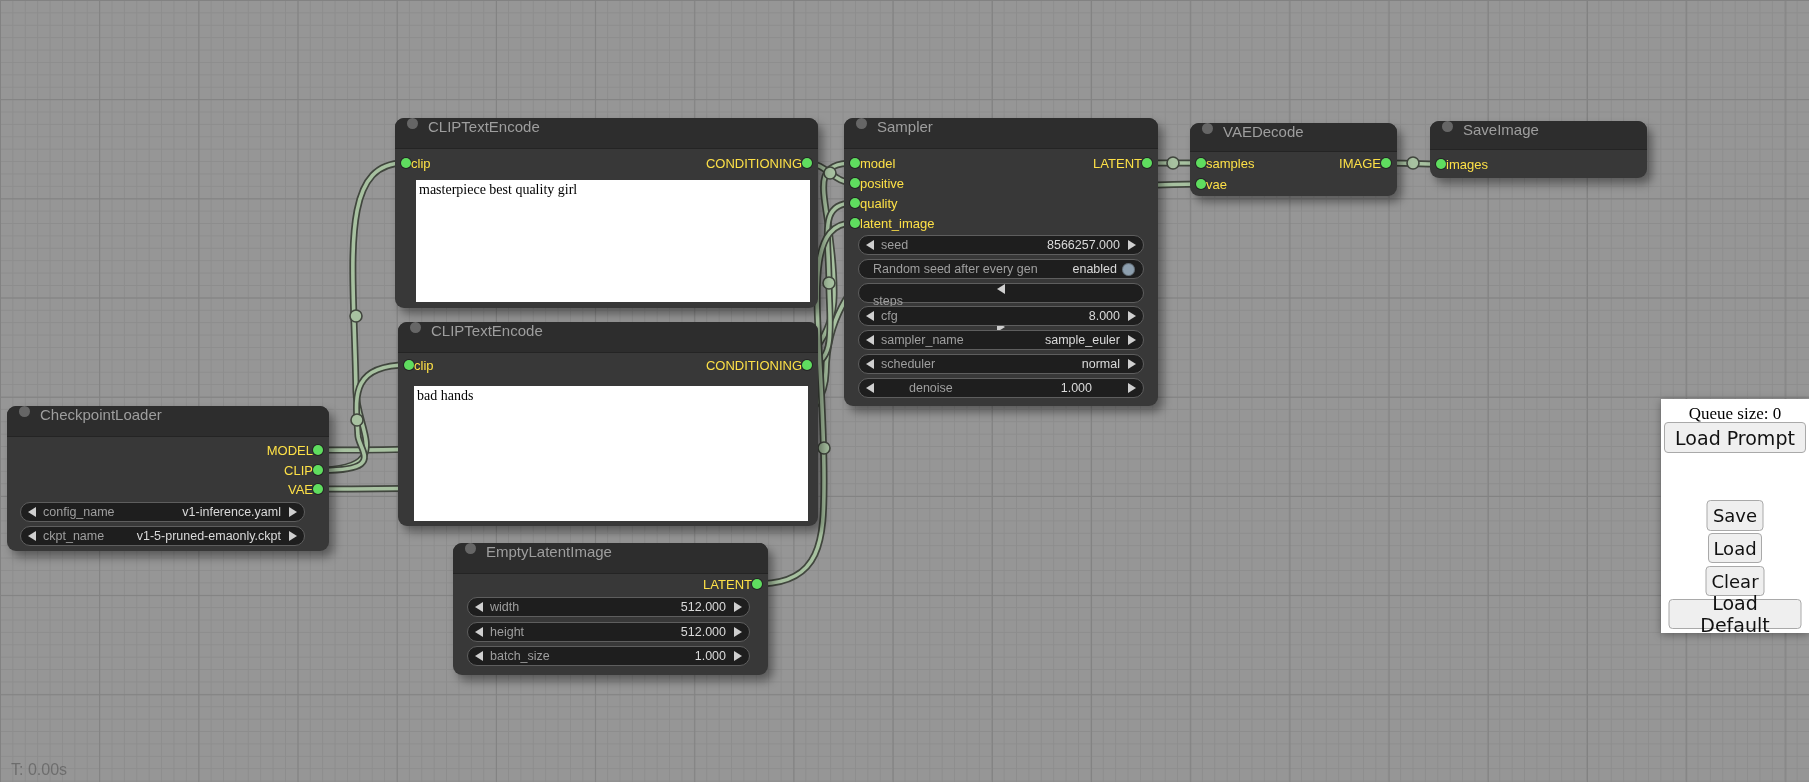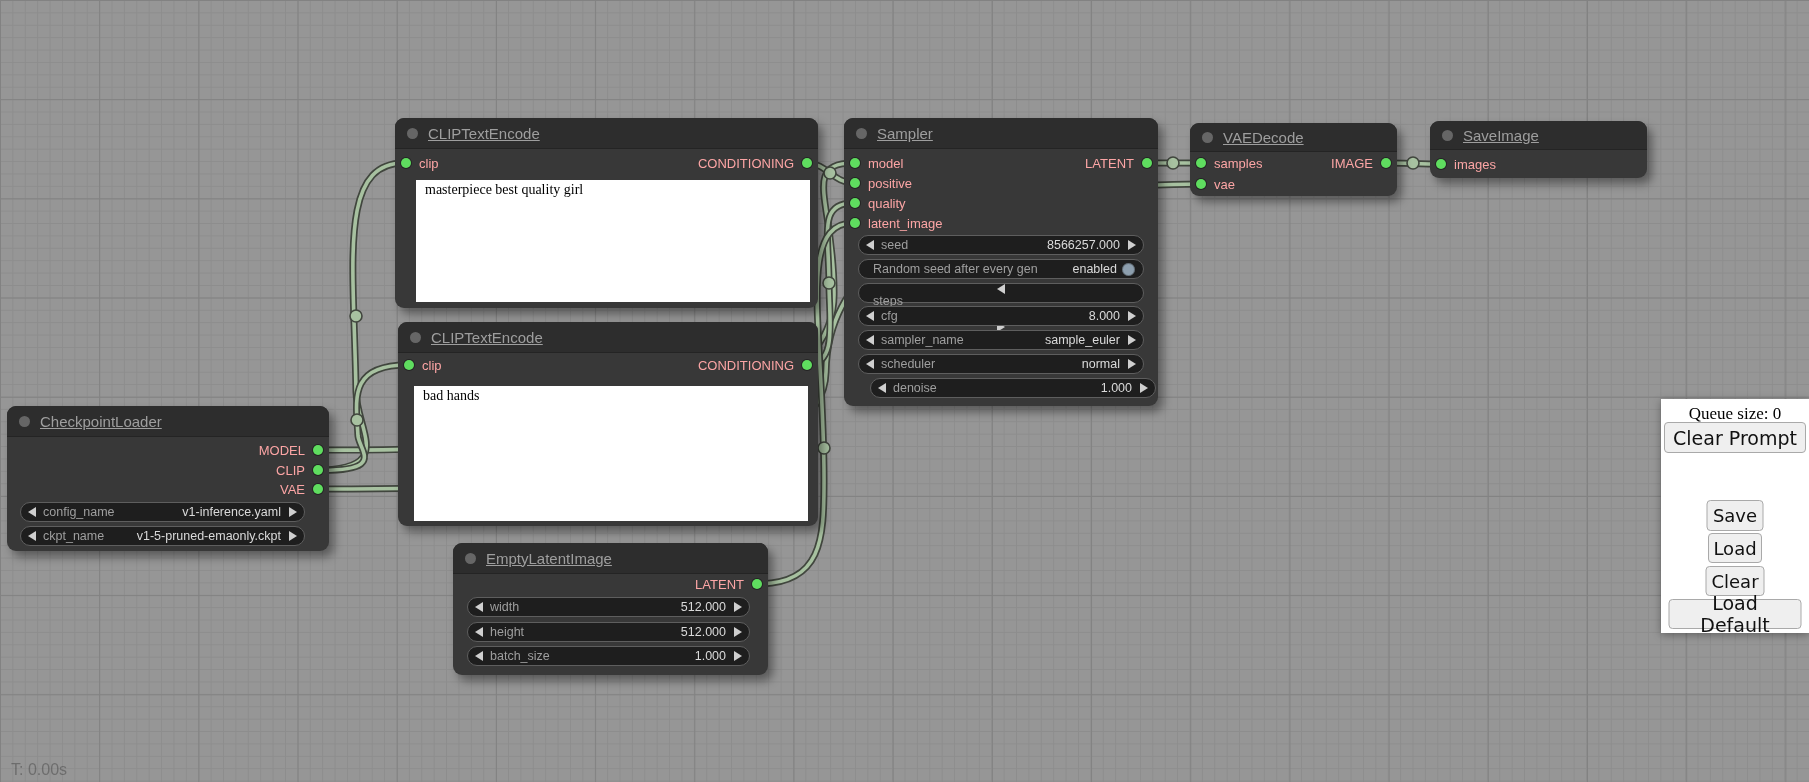--- a/index.html
+++ b/index.html
@@ -14,41 +14,41 @@
     font-family:"Liberation Sans", sans-serif;}
   #wires{position:absolute;left:0;top:0;z-index:1;}
   .wire-o{fill:none;stroke:#41463e;stroke-width:7;stroke-linecap:round;}
   .wire-i{fill:none;stroke:#a7c1a0;stroke-width:3.6;stroke-linecap:round;}
   .linkdot{fill:#a7c1a0;stroke:#41463e;stroke-width:1.6;}
 
   .node{position:absolute;z-index:2;background:#383838;border-radius:9px;
     box-shadow:5px 6px 10px rgba(0,0,0,.4);}
   .titlebar{position:absolute;left:0;right:0;top:0;height:30px;background:#2d2d2d;
     border-radius:9px 9px 0 0;border-bottom:1px solid #242424;
-    display:flex;align-items:center;color:#9e9e9e;font-size:15px;text-decoration:underline;}
+    display:flex;color:#9e9e9e;font-size:15px;}
   .titledot{width:11px;height:11px;border-radius:50%;background:#666;margin:0 10px 0 12px;flex:none;}
-  .slot{position:absolute;height:20px;display:flex;align-items:center;gap:8px;
-    color:#fca5a5;font-size:13px;white-space:nowrap;}
+  .slot{position:absolute;height:20px;display:flex;align-items:center;
+    color:#fde047;font-size:13px;white-space:nowrap;}
   .slot.in{left:6px;}
   .slot.out{right:6px;flex-direction:row-reverse;}
   .sdot{width:10px;height:10px;border-radius:50%;background:#5fdd5f;
     box-shadow:0 0 0 1px rgba(20,20,20,.55);flex:none;}
   .widget{position:absolute;height:20px;background:#1e1e1e;border:1px solid #5e5e5e;
     border-radius:11px;display:flex;align-items:center;padding:0 7px;box-sizing:border-box;
     font-size:12.5px;color:#9f9f9f;white-space:nowrap;}
   .arrL{width:0;height:0;border-top:5px solid transparent;border-bottom:5px solid transparent;
     border-right:8px solid #cfcfcf;flex:none;}
   .arrR{width:0;height:0;border-top:5px solid transparent;border-bottom:5px solid transparent;
     border-left:8px solid #cfcfcf;flex:none;}
   .wlabel{margin-left:7px;margin-right:auto;}
   .wvalue{margin-right:8px;margin-left:auto;color:#dadada;}
   .toggle-circ{width:13px;height:13px;border-radius:50%;background:#8d9fae;
     box-shadow:inset 0 0 0 1px rgba(30,30,30,.35);margin-right:1px;flex:none;}
   .ntext{position:absolute;background:#ffffff;border:none;resize:none;outline:none;
-    font-family:"Liberation Serif", serif;font-size:14px;color:#000;padding:2px 9px;box-sizing:border-box;}
+    font-family:"Liberation Serif", serif;font-size:14px;color:#000;padding:2px 3px;box-sizing:border-box;}
 
   #menu{position:absolute;left:1661px;top:399px;width:148px;height:234px;background:#ffffff;
     z-index:3;box-shadow:0 2px 8px rgba(0,0,0,.35);}
   #queue-size{margin-top:5px;text-align:center;font-family:"Liberation Serif", serif;
     font-size:17px;color:#000;}
   .mbtn{position:absolute;left:50%;transform:translateX(-50%);
     background:#efefef;border:1px solid #a9a9a9;border-radius:4px;color:#111;
     font-family:"DejaVu Sans", sans-serif;display:flex;align-items:center;justify-content:center;
     box-sizing:border-box;cursor:pointer;}
   #btn-queue{top:23px;width:142px;height:31px;font-size:19px;}
@@ -197,21 +197,21 @@
       <span class="wlabel">scheduler</span>
       <span class="wvalue">normal</span>
       <span class="arrR"></span>
     </div>
     <div class="widget" style="left:14px;top:212px;width:286px;">
       <span class="arrL"></span>
       <span class="wlabel">sampler_name</span>
       <span class="wvalue">sample_euler</span>
       <span class="arrR"></span>
     </div>
-    <div class="widget" style="left:26px;top:260px;width:286px;">
+    <div class="widget" style="left:14px;top:260px;width:286px;gap:28px;">
       <span class="arrL"></span>
       <span class="wlabel">denoise</span>
       <span class="wvalue">1.000</span>
       <span class="arrR"></span>
     </div>
   </div>
 
   <div class="node" style="left:1190px;top:123px;width:207px;height:73px;">
     <div class="titlebar" style="height:28px;">
       <span class="titledot"></span>
@@ -297,21 +297,21 @@
     <div class="widget" style="left:14px;top:103px;width:283px;">
       <span class="arrL"></span>
       <span class="wlabel">batch_size</span>
       <span class="wvalue">1.000</span>
       <span class="arrR"></span>
     </div>
   </div>
 
   <div id="menu">
     <div id="queue-size">Queue size: 0</div>
-    <button class="mbtn" id="btn-queue">Clear Prompt</button>
+    <button class="mbtn" id="btn-queue">Load Prompt</button>
     <button class="mbtn" id="btn-save">Save</button>
     <button class="mbtn" id="btn-load">Load</button>
     <button class="mbtn" id="btn-clear">Clear</button>
     <button class="mbtn" id="btn-loaddef">Load Default</button>
   </div>
 
   <div id="timer">T: 0.00s</div>
 
 </div>
 

